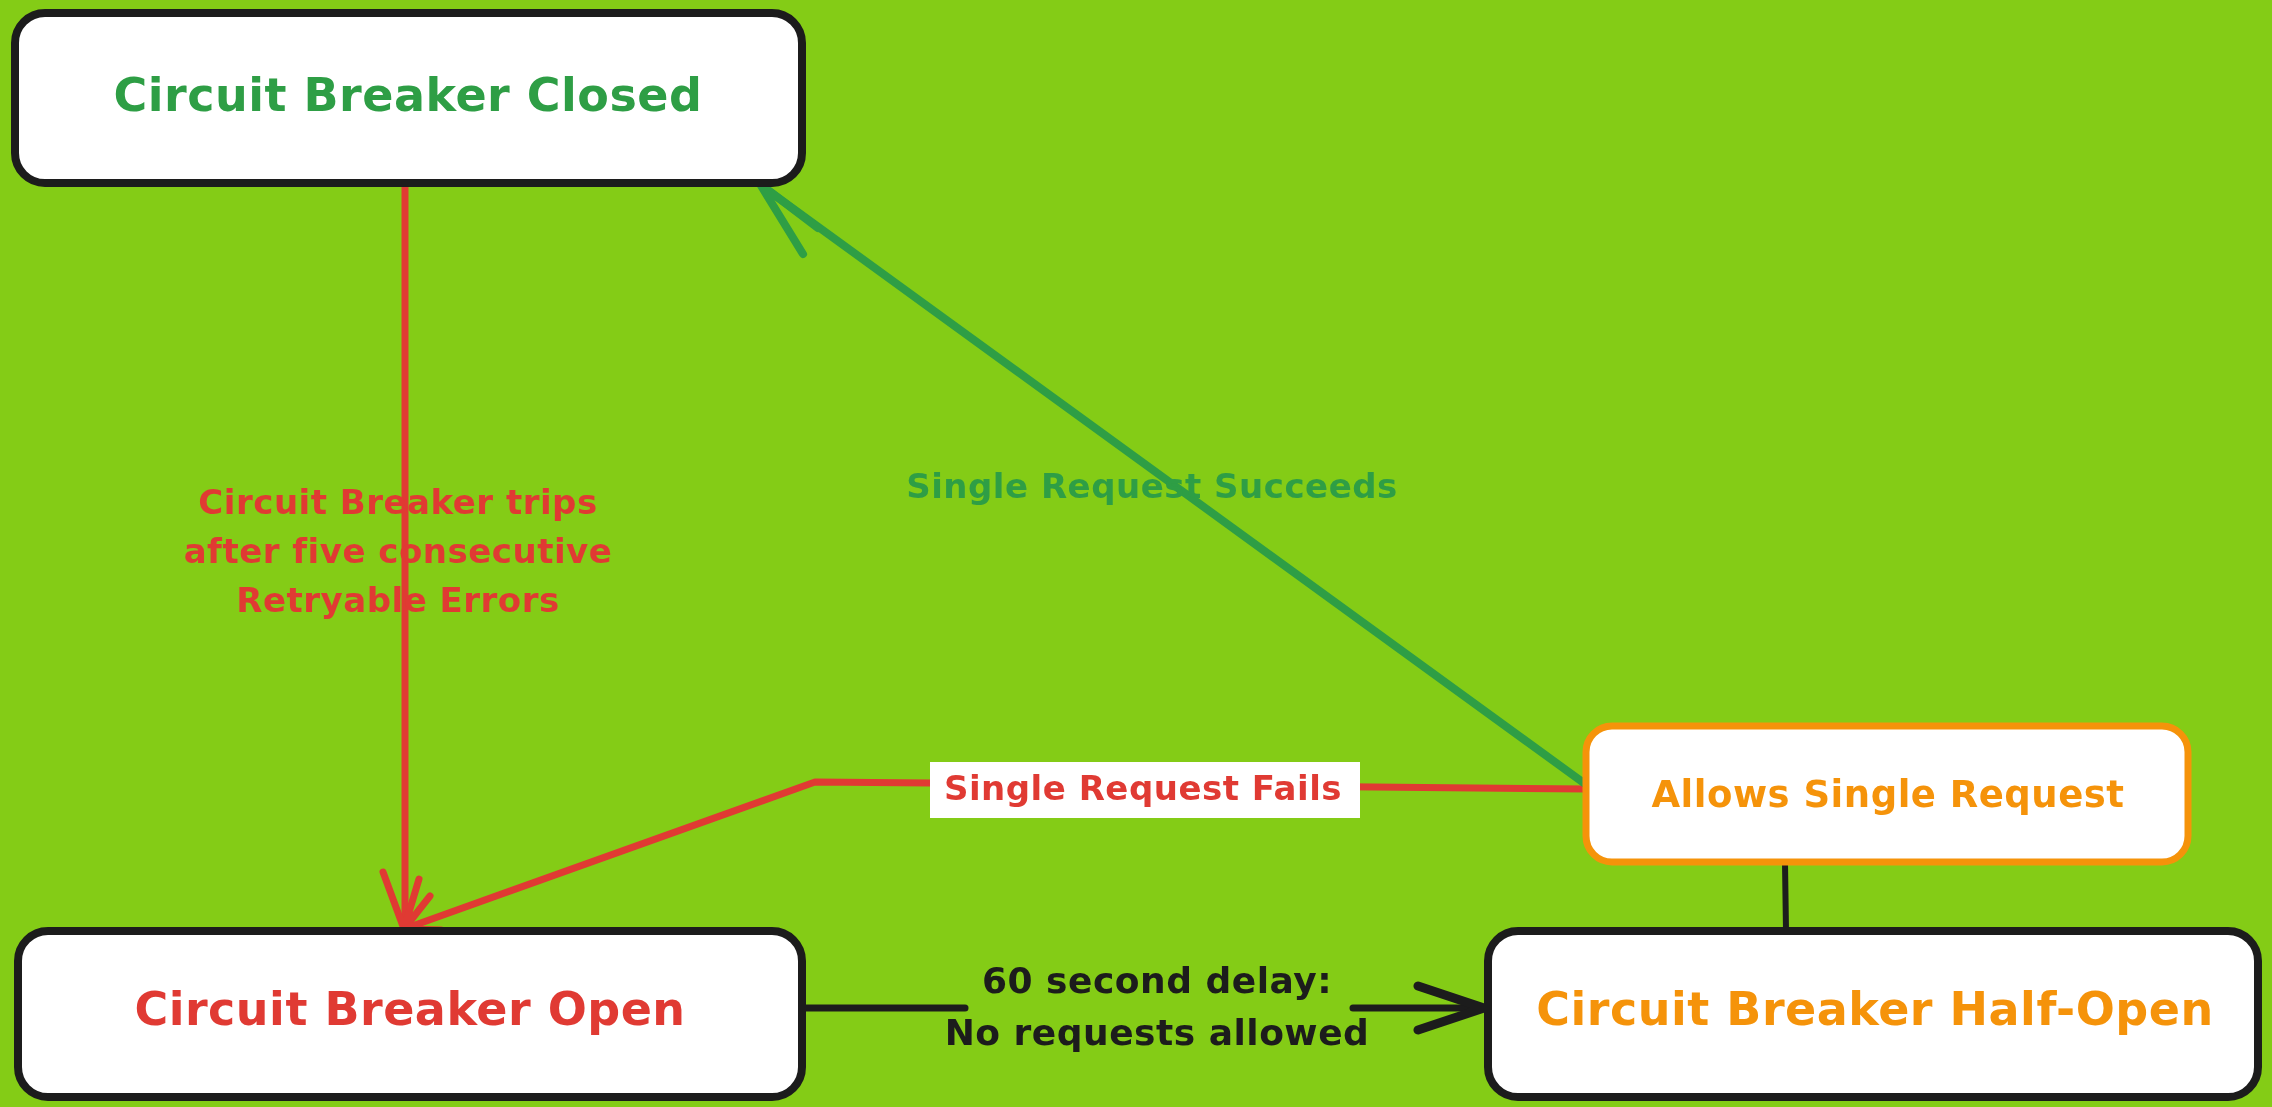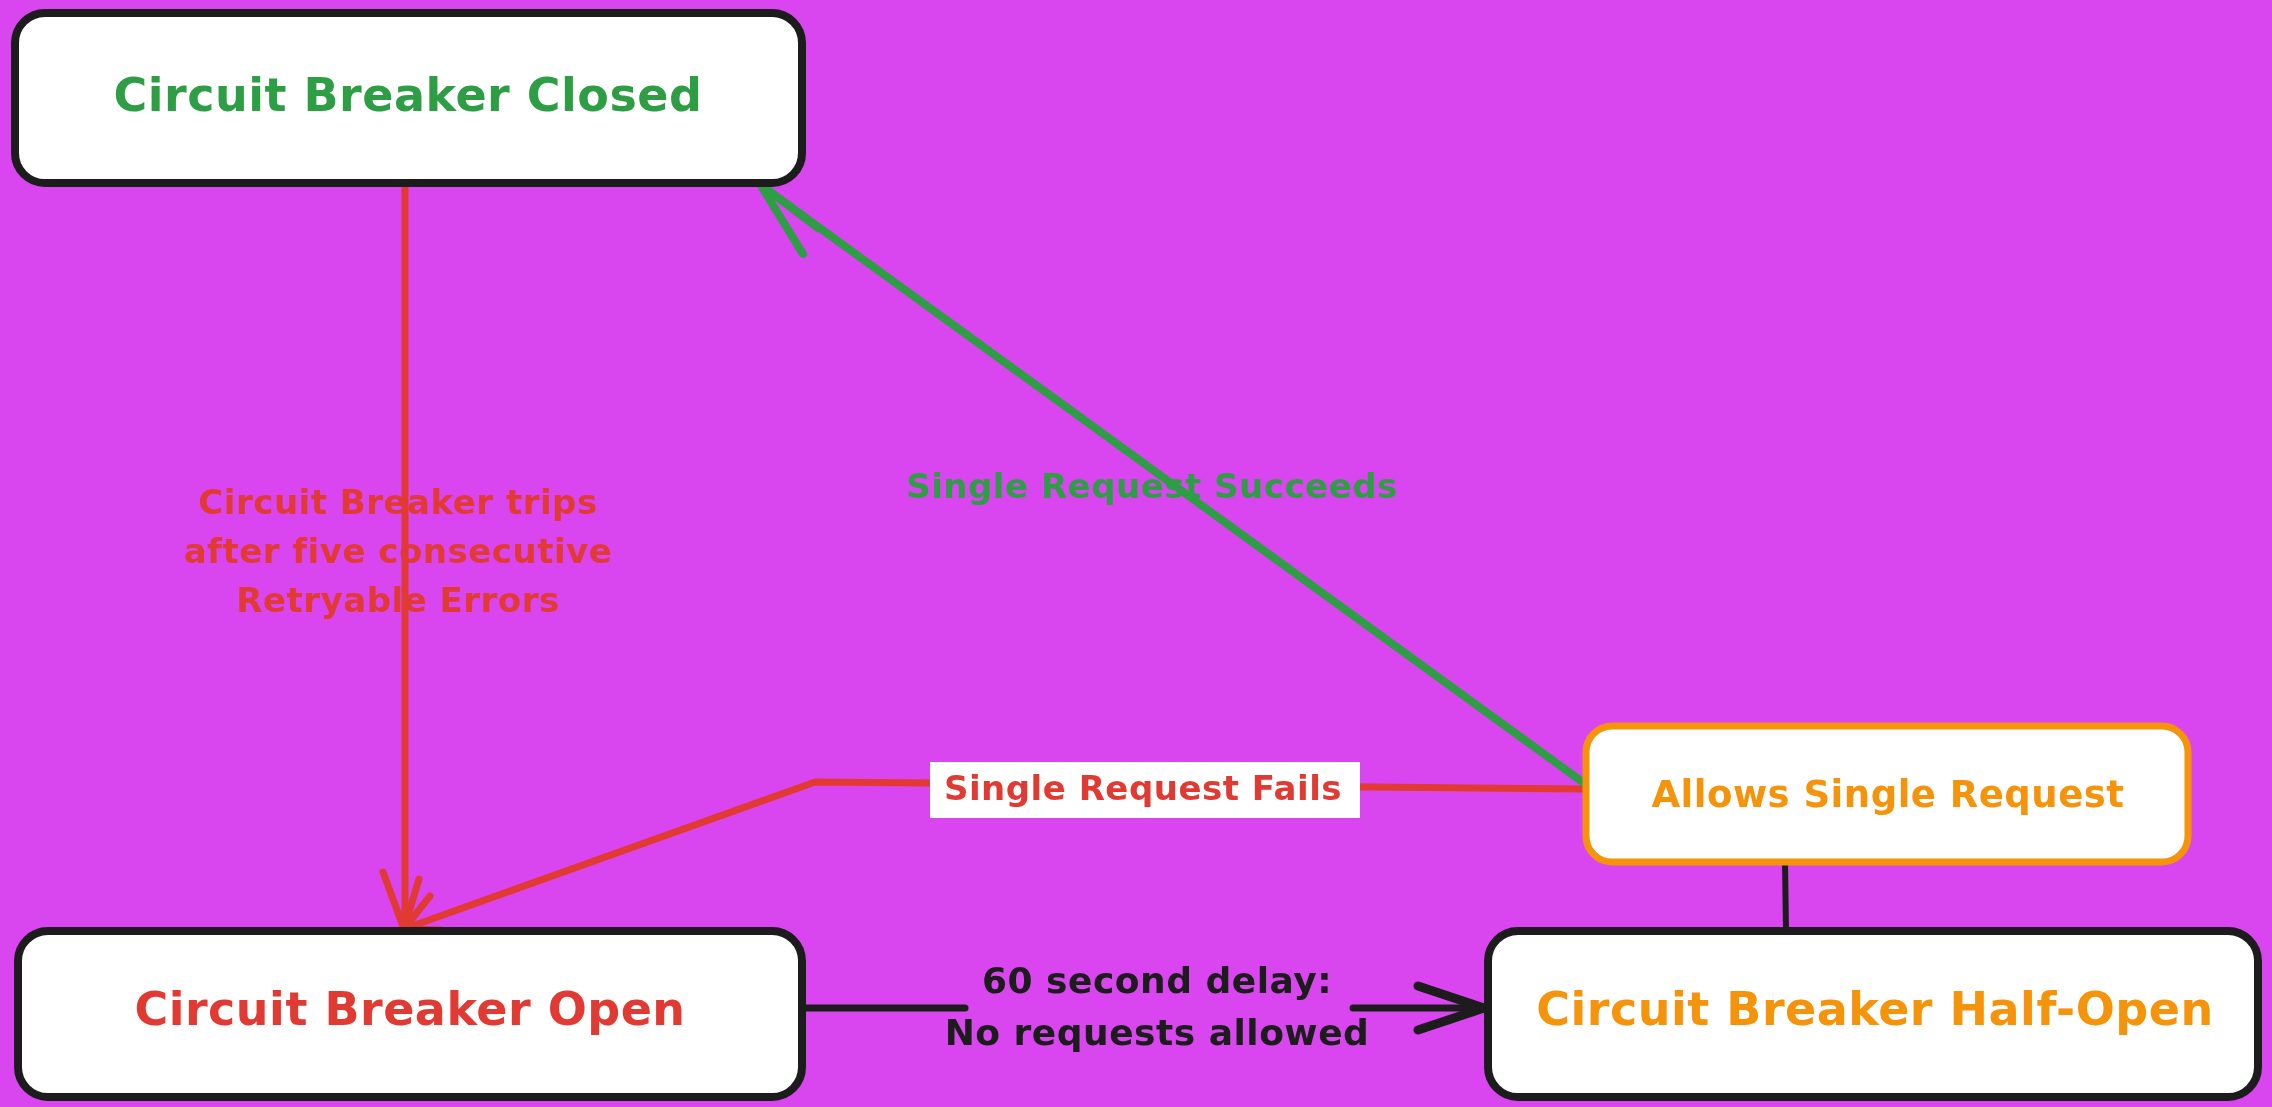--- a/index.html
+++ b/index.html
@@ -8,21 +8,21 @@
     padding: 0;
     background: #ffffff;
   }
   body {
     font-family: "DejaVu Sans", sans-serif;
   }
   #canvas {
     position: relative;
     width: 2272px;
     height: 1107px;
-    background: #d946ef;
+    background: #84cc16;
     overflow: hidden;
   }
   #diagram-svg {
     position: absolute;
     top: 0;
     left: 0;
     width: 2272px;
     height: 1107px;
   }
   .node-label,

